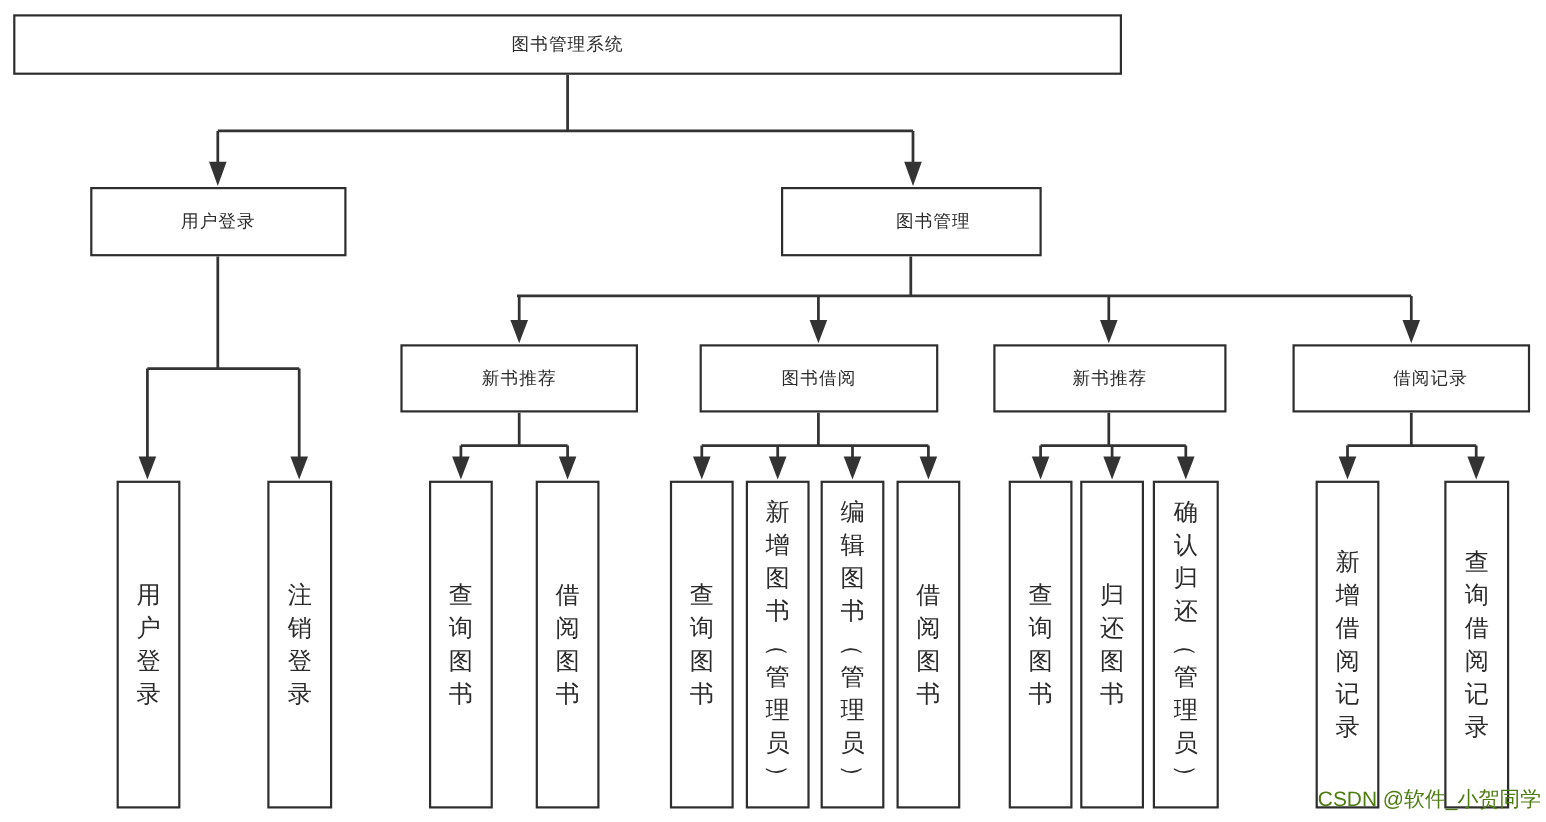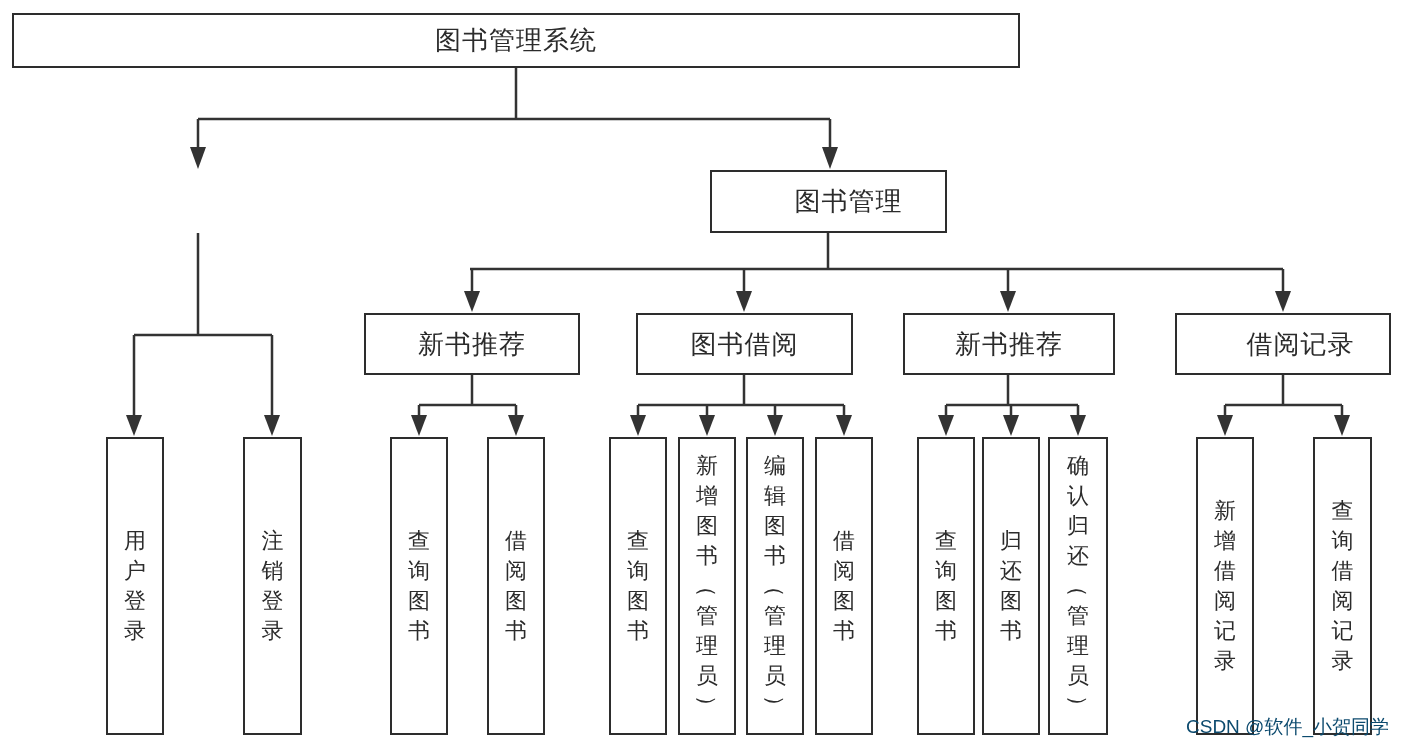--- a/index.html
+++ b/index.html
@@ -26,21 +26,21 @@
     position: absolute;
     box-sizing: border-box;
     border: 2px solid #2d2d2d;
     background: #ffffff;
     display: flex;
     align-items: center;
     justify-content: center;
     color: #2b2b2b;
   }
   .hnode {
-    font-size: 26px;
+    font-size: 16px;
     letter-spacing: 1px;
     white-space: nowrap;
   }
   .root-node {
     border-width: 2px;
   }
   .vnode {
     flex-direction: column;
   }
   .vnode .vchar {
@@ -52,22 +52,23 @@
   }
   .vnode .vchar.rot {
     transform: rotate(90deg);
   }
   .watermark {
     position: absolute;
     left: 1186px;
     top: 714px;
     width: 215px;
     font-size: 19px;
-    color: #0c4a6e;
+    color: #4d7c0f;
     white-space: nowrap;
+    text-align: right;
   }
 </style>
 </head>
 <body>
 
 <div id="canvas">
 
   <svg id="connector-layer" viewBox="0 0 1405 747" xmlns="http://www.w3.org/2000/svg">
     <g stroke="#333333" stroke-width="2.5" fill="none">
 
@@ -105,20 +106,21 @@
       <polygon points="938,415 954,415 946,436"></polygon>
       <polygon points="1003,415 1019,415 1011,436"></polygon>
       <polygon points="1070,415 1086,415 1078,436"></polygon>
       <polygon points="1217,415 1233,415 1225,436"></polygon>
       <polygon points="1334,415 1350,415 1342,436"></polygon>
     </g>
   </svg>
 
   <div class="node hnode root-node" style="left:12px; top:13px; width:1008px; height:55px;">图书管理系统</div>
 
+  <div class="node hnode" style="left:82px; top:170px; width:233px; height:63px;">用户登录</div>
   <div class="node hnode" style="left:710px; top:170px; width:237px; height:63px;padding-left:40px;">图书管理</div>
 
   <div class="node hnode" style="left:364px; top:313px; width:216px; height:62px;">新书推荐</div>
   <div class="node hnode" style="left:636px; top:313px; width:217px; height:62px;">图书借阅</div>
   <div class="node hnode" style="left:903px; top:313px; width:212px; height:62px;">新书推荐</div>
   <div class="node hnode" style="left:1175px; top:313px; width:216px; height:62px;padding-left:35px;">借阅记录</div>
 
   <div class="node vnode" style="left:106px; top:437px; width:58px; height:298px;">
       <span class="vchar">用</span>
       <span class="vchar">户</span>

